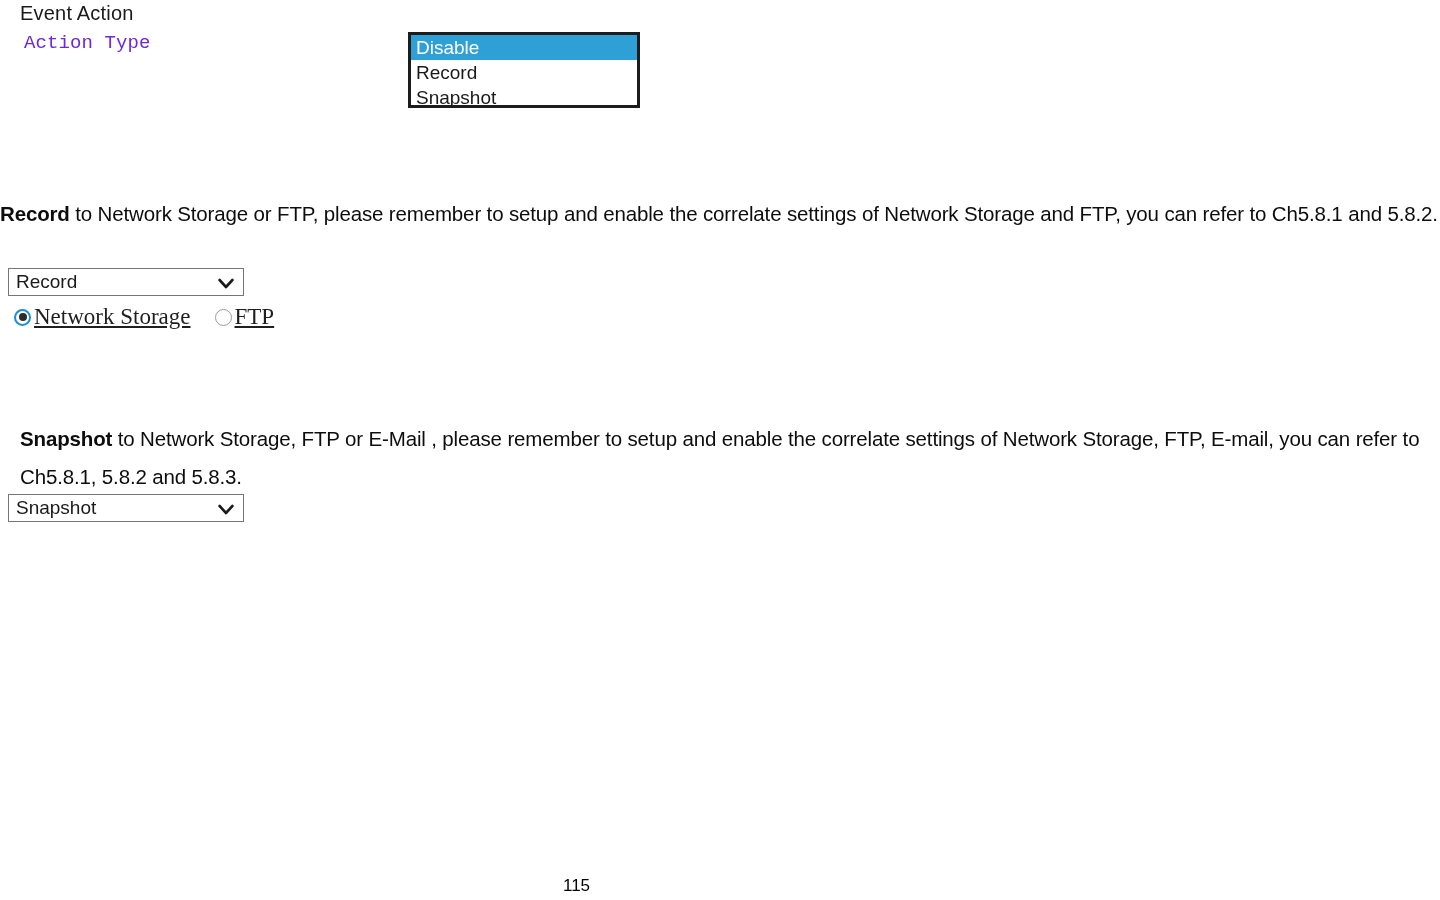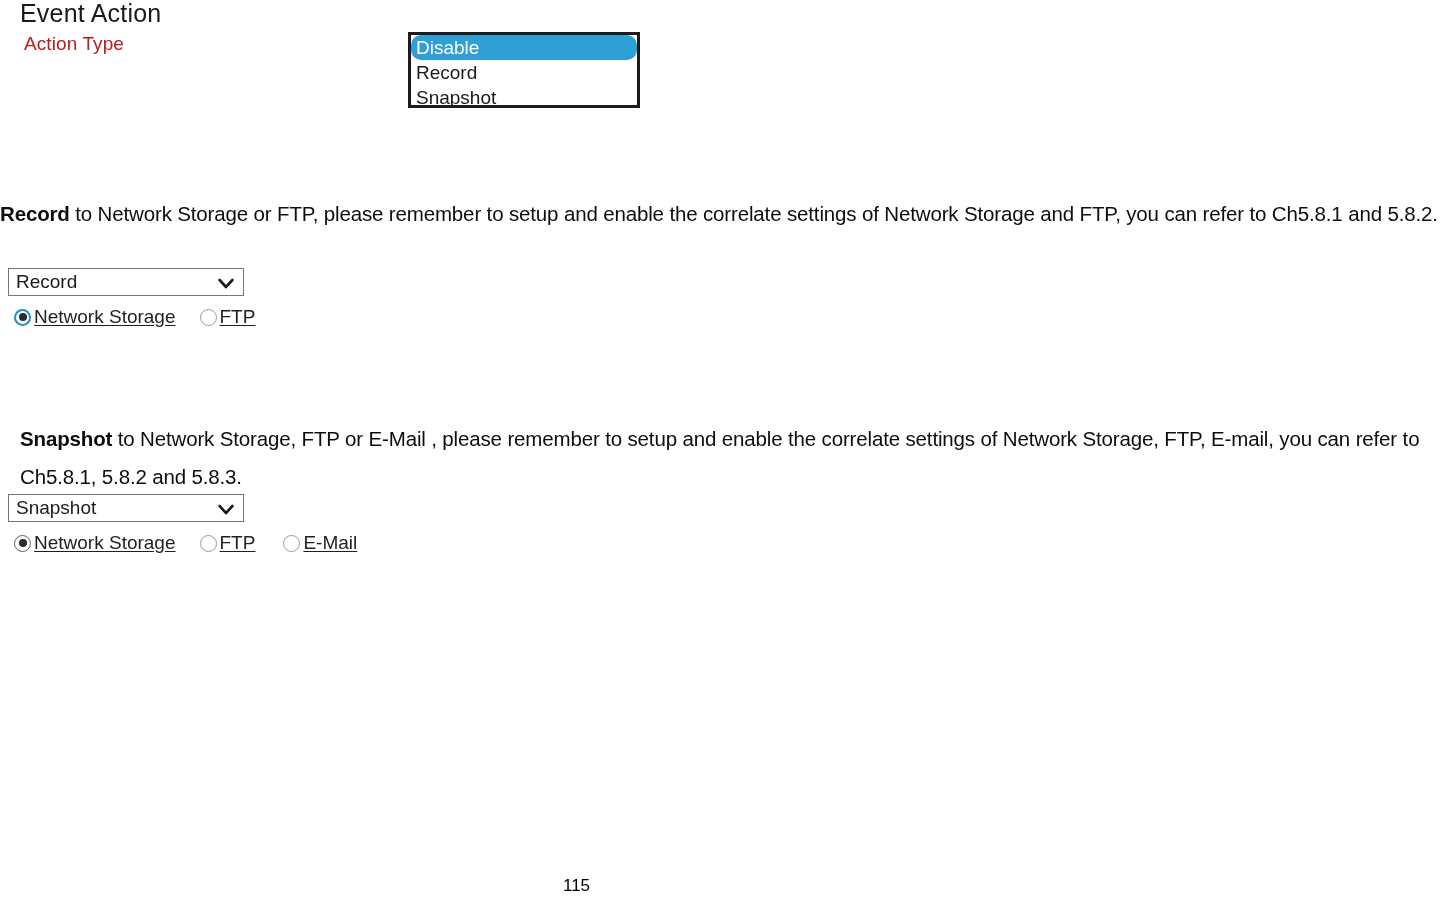--- a/index.html
+++ b/index.html
@@ -23,34 +23,34 @@
     left: 0;
     top: 0;
     width: 1440px;
     height: 125px;
   }
   .ui-heading {
     position: absolute;
     left: 20px;
     top: 0px;
     font-family: "Liberation Sans", sans-serif;
-    font-size: 25px;
+    font-size: 20px;
     line-height: 27px;
     color: #1a1a1a;
     letter-spacing: 0.2px;
     white-space: nowrap;
   }
   .ui-sublabel {
     position: absolute;
     left: 24px;
     top: 32px;
-    font-family: Liberation Sans, sans-serif;
+    font-family: Liberation Mono, monospace;
     font-size: 19px;
     line-height: 23px;
-    color: #b91c1c;
+    color: #6d28d9;
     letter-spacing: 0.1px;
     white-space: nowrap;
     text-align: center;
   }
 
   
   .listbox {
     position: absolute;
     left: 408px;
     top: 32px;
@@ -63,21 +63,20 @@
   }
   .listbox-option {
     height: 25px;
     line-height: 25px;
     padding-left: 5px;
     font-family: "Liberation Sans", sans-serif;
     font-size: 19px;
     color: #1a1a1a;
     white-space: nowrap;
     box-sizing: border-box;
-    border-radius: 10px;
   }
   .listbox-option.selected {
     background: #2fa0d6;
     color: #ffffff;
   }
 
   
   .para {
     position: absolute;
     left: 0px;
@@ -179,22 +178,22 @@
     top: 50%;
     width: 8px;
     height: 8px;
     margin-left: -4px;
     margin-top: -4px;
     border-radius: 50%;
     background: #2b2b2b;
   }
   .radio-label {
     display: inline-block;
-    font-family: Liberation Sans, sans-serif;
-    font-size: 19px;
+    font-family: Liberation Serif, serif;
+    font-size: 23px;
     line-height: 26px;
     color: #1f1f1f;
     text-decoration: underline;
     text-underline-offset: 2px;
     vertical-align: middle;
   }
 
   
   .page-number {
     position: absolute;
@@ -258,27 +257,16 @@
 
   <div class="select-box">
     <span class="select-value">Snapshot</span>
     <span class="select-arrow">
       <svg width="16" height="12" viewBox="0 0 16 12" aria-hidden="true">
         <path d="M1.6 2 L8 9 L14.4 2" fill="none" stroke="#1b1b1b" stroke-width="2.6" stroke-linecap="round" stroke-linejoin="round"></path>
       </svg>
     </span>
   </div>
 
-  <div class="radio-row">
-    <span class="radio-item" style="margin-left:14px;">
-      <span class="radio-mark on-dark"></span><span class="radio-label">Network Storage</span>
-    </span>
-    <span class="radio-item" style="margin-left:24px;">
-      <span class="radio-mark off"></span><span class="radio-label">FTP</span>
-    </span>
-    <span class="radio-item" style="margin-left:28px;">
-      <span class="radio-mark off"></span><span class="radio-label">E-Mail</span>
-    </span>
-  </div>
 
 </div>
 
 <div class="page-number">115</div>
 
 </body></html>

